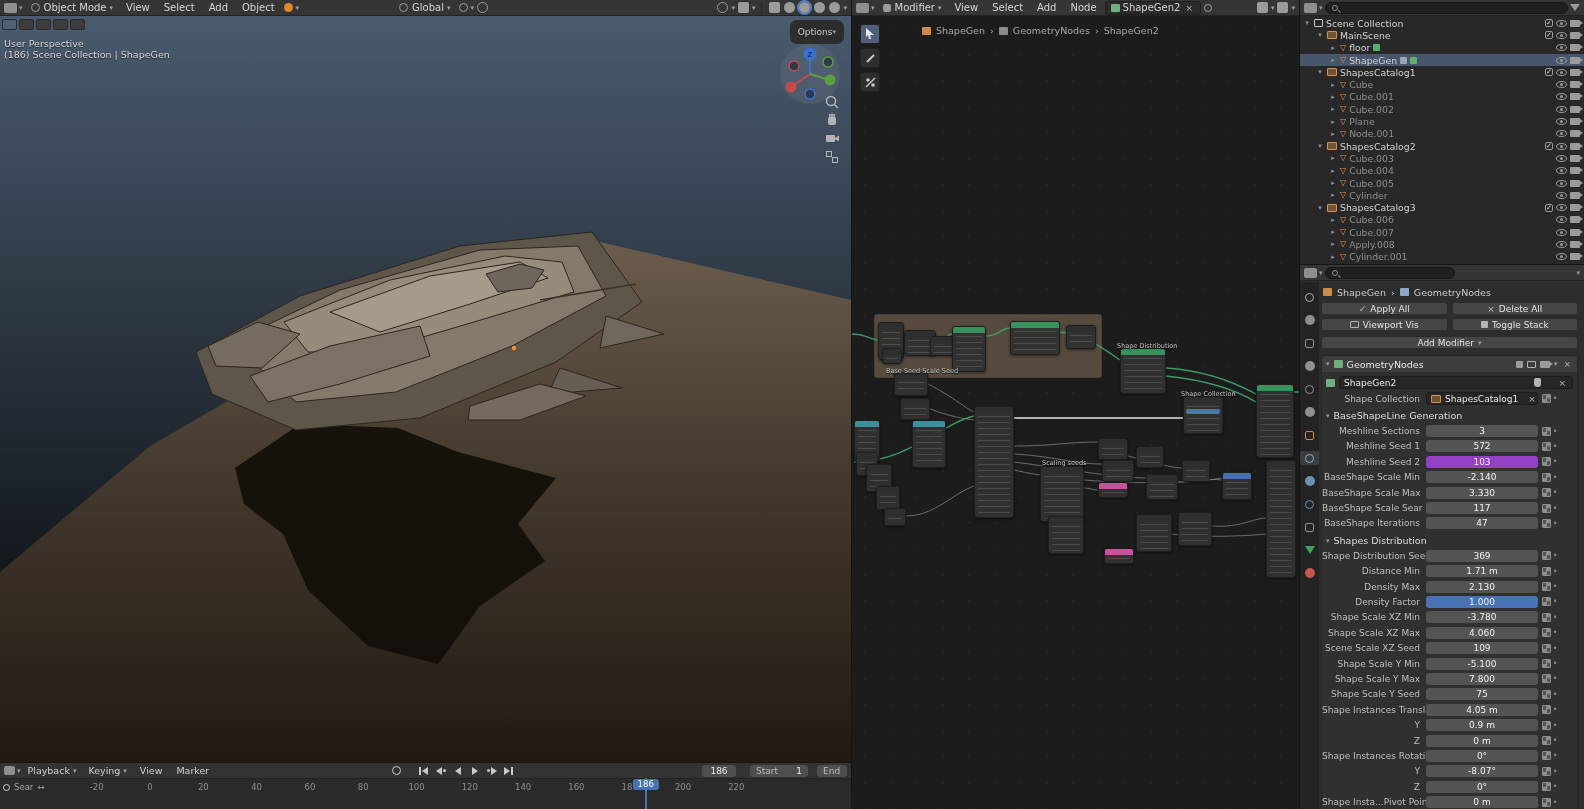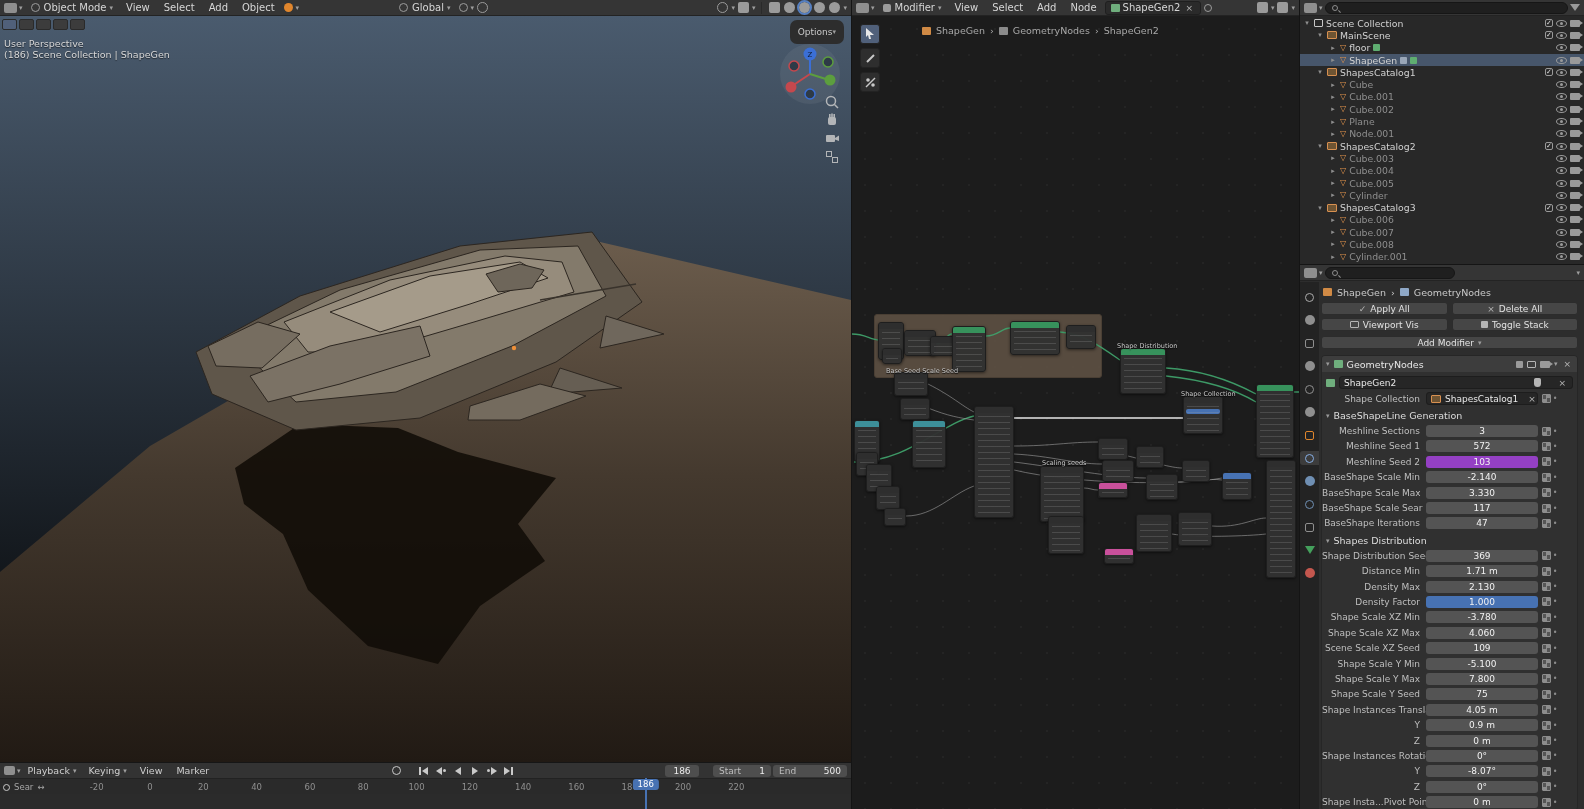--- a/index.html
+++ b/index.html
@@ -306,21 +306,21 @@
       <span style="flex:1;"></span>
       <span class="tfield" style="width:34px; justify-content:center;">
         <span>186</span>
       </span>
       <span style="flex:0 0 10px;"></span>
       <span class="tfield" style="width:58px;">
         <span class="lab">Start</span>
         <span class="flex1"></span>
         <span>1</span>
       </span>
-      <span class="tfield" style="width:74px;">
+      <span class="tfield" style="width:30px;margin-left:7px;">
         <span class="lab">End</span>
         <span class="flex1"></span>
         <span>500</span>
       </span>
     </div>
 
     <div id="tl-ruler">
       <span style="position:absolute; left:3px; top:3px; display:flex; align-items:center; gap:4px; color:#a5a5a5; font-size:8.5px;">
         <span class="reccirc" style="width:7px;height:7px;border-width:1px;"></span>
         <span>Sear</span>
@@ -695,21 +695,21 @@
           <span class="ol-ch">▸</span>
           <span class="i-mesh">▽</span>
           <span class="ol-label dim">Cube.007</span>
           <span class="flex1"></span>
           <span class="i-eye"></span>
           <span class="i-cam"></span>
         </div>
         <div class="ol-row" style="padding-left: 29px;">
           <span class="ol-ch">▸</span>
           <span class="i-mesh">▽</span>
-          <span class="ol-label dim">Cube.008</span>
+          <span class="ol-label dim">Apply.008</span>
           <span class="flex1"></span>
           <span class="i-eye"></span>
           <span class="i-cam"></span>
         </div>
         <div class="ol-row" style="padding-left: 29px;">
           <span class="ol-ch">▸</span>
           <span class="i-mesh">▽</span>
           <span class="ol-label dim">Cylinder.001</span>
           <span class="flex1"></span>
           <span class="i-eye"></span>

